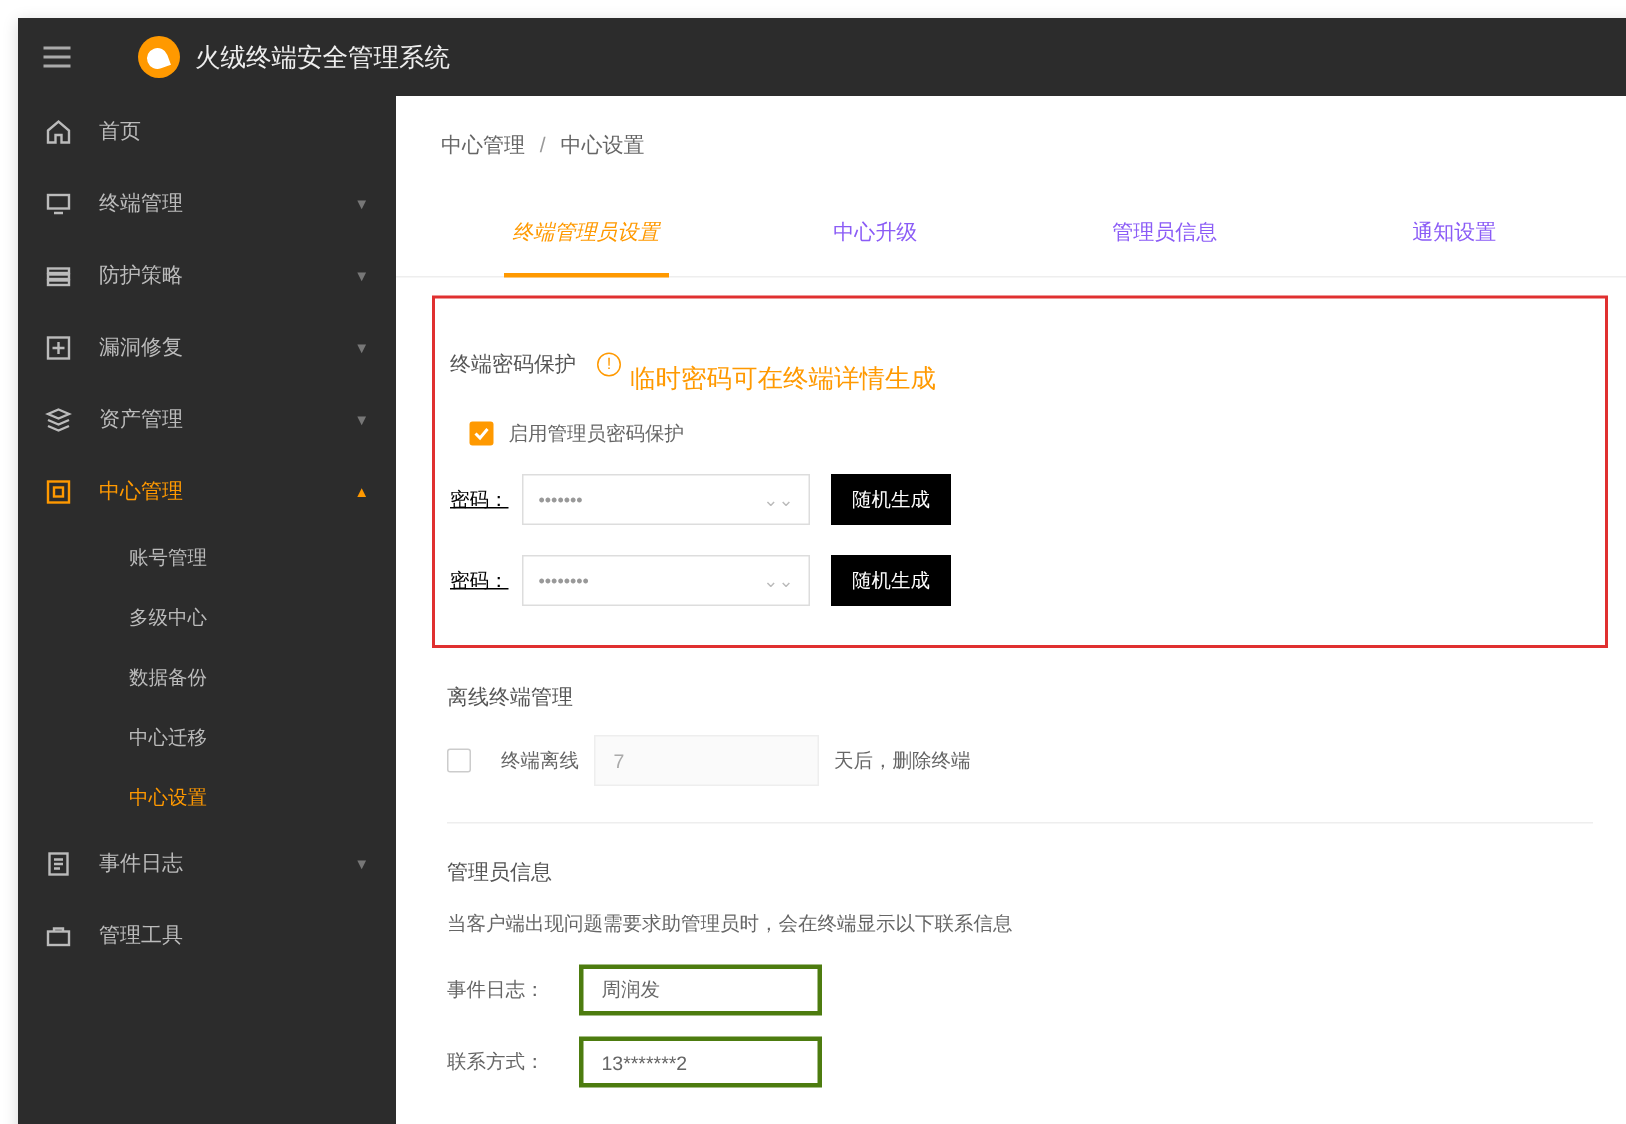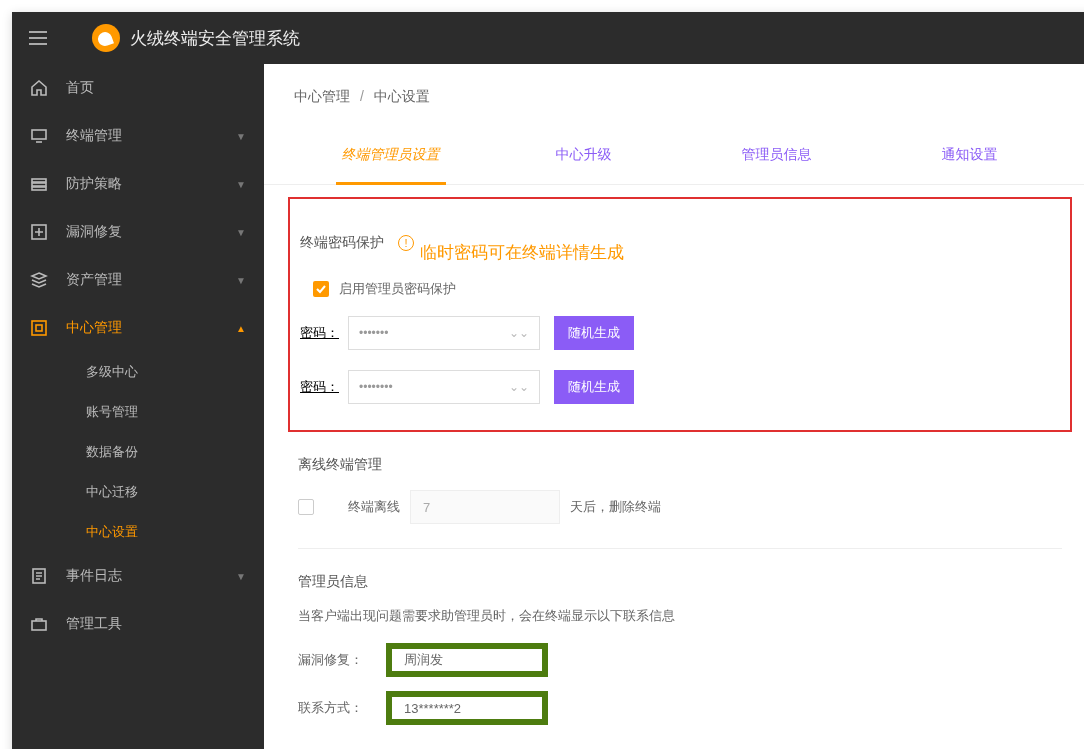--- a/index.html
+++ b/index.html
@@ -45,32 +45,32 @@
 .row { display: flex; align-items: center; margin-bottom: 18px; font-size: 13px; padding-left: 13px;}
 .row:last-child { margin-bottom: 0; }
 .checkbox { width: 16px; height: 16px; background: #f90; border-radius: 2px; display: inline-flex; align-items: center; justify-content: center; margin-right: 10px; cursor:pointer;}
 .checkbox.unchecked { background: #fff; border: 1px solid #ccc; }
 .checkbox svg { width: 10px; height: 10px; }
 .row-label { font-size: 13px; color: #666; }
 .pw-row { display: flex; align-items: center; margin-bottom: 20px; padding-left: 0px;}
 .pw-label { width: 48px; text-align: left; color: #000000; font-size: 13px; text-decoration: underline; }
 .pw-input { width: 192px; height: 34px; border: 1px solid #ddd; padding: 0 10px; display: flex; align-items: center; justify-content: space-between; color: #999; font-size: 12px; background:#fff;}
 .pw-input .eye { color: #bbb; cursor:pointer; }
-.btn-random { margin-left: 14px; height: 34px; padding: 0 14px; background: #8b5cf6; color: #fff; border: none; font-size: 13px; cursor: pointer; }
+.btn-random { margin-left: 14px; height: 34px; padding: 0 14px; background: #000000; color: #fff; border: none; font-size: 13px; cursor: pointer; }
 
 .divider { border-top: 1px solid #eee; margin: 24px 34px 0; }
 
 .offline-row { display: flex; align-items: center; margin-top: 16px; }
 .num-input { width: 150px; height: 34px; border: 1px solid #eee; background: #fafafa; padding: 0 12px; color: #aaa; margin: 0 10px; display:flex; align-items:center;}
 .offline-suffix { color: #666; font-size: 13px; }
 
 .admin-desc { font-size: 13px; color: #666; margin: 14px 0 18px; }
 .form-row { display: flex; align-items: center; margin-bottom: 14px; }
 .form-label { width: 88px; font-size: 13px; color: #666; text-align: left;}
-.form-input { width: 162px; height: 34px; border: 6px solid #4d7c0f; padding: 0 12px; font-size: 13px; color: #666; background: #fff; display:flex; align-items:center;}
+.form-input { width: 162px; height: 34px; border: 3px solid #4d7c0f; padding: 0 12px; font-size: 13px; color: #666; background: #fff; display:flex; align-items:center;}
 
 
 .icon svg { stroke: currentColor; fill: none; stroke-width: 1.6; }
 </style>
 </head>
 <body>
 
 <div class="app">
   <div class="topbar">
     <div class="hamburger">
@@ -140,24 +140,24 @@
         <span class="icon">
             <svg viewBox="0 0 18 18">
               <rect x="2" y="2" width="14" height="14"></rect>
               <rect x="6" y="6" width="6" height="6"></rect>
             </svg>
           </span>
         <span class="label">中心管理</span>
         <span class="arrow">▲</span>
       </div>
       <div class="sub-item">
+          <span>账号管理</span>
+        </div>
+      <div class="sub-item">
           <span>多级中心</span>
-        </div>
-      <div class="sub-item">
-          <span>账号管理</span>
         </div>
       <div class="sub-item">
           <span>数据备份</span>
         </div>
       <div class="sub-item">
           <span>中心迁移</span>
         </div>
       <div class="sub-item active">
           <span>中心设置</span>
         </div>
@@ -228,35 +228,35 @@
               <span class="eye">⌄⌄</span>
             </div>
             <button class="btn-random">随机生成</button>
           </div>
         </div>
 
         <div class="section">
           <div class="section-title">离线终端管理</div>
           <div class="offline-row">
             <span class="checkbox unchecked"></span>
-            <span class="row-label" style="margin-left:24px">终端离线</span>
+            <span class="row-label" style="margin-left:10px">终端离线</span>
             <div class="num-input">
                 <span>7</span>
               </div>
             <span class="offline-suffix">天后，删除终端</span>
           </div>
         </div>
 
         <div class="divider"></div>
 
         <div class="section">
           <div class="section-title">管理员信息</div>
           <div class="admin-desc">当客户端出现问题需要求助管理员时，会在终端显示以下联系信息</div>
           <div class="form-row">
-            <span class="form-label">漏洞修复：</span>
+            <span class="form-label">事件日志：</span>
             <div class="form-input">
                 <span>周润发</span>
               </div>
           </div>
           <div class="form-row">
             <span class="form-label">联系方式：</span>
             <div class="form-input">
                 <span>13*******2</span>
               </div>
           </div>

